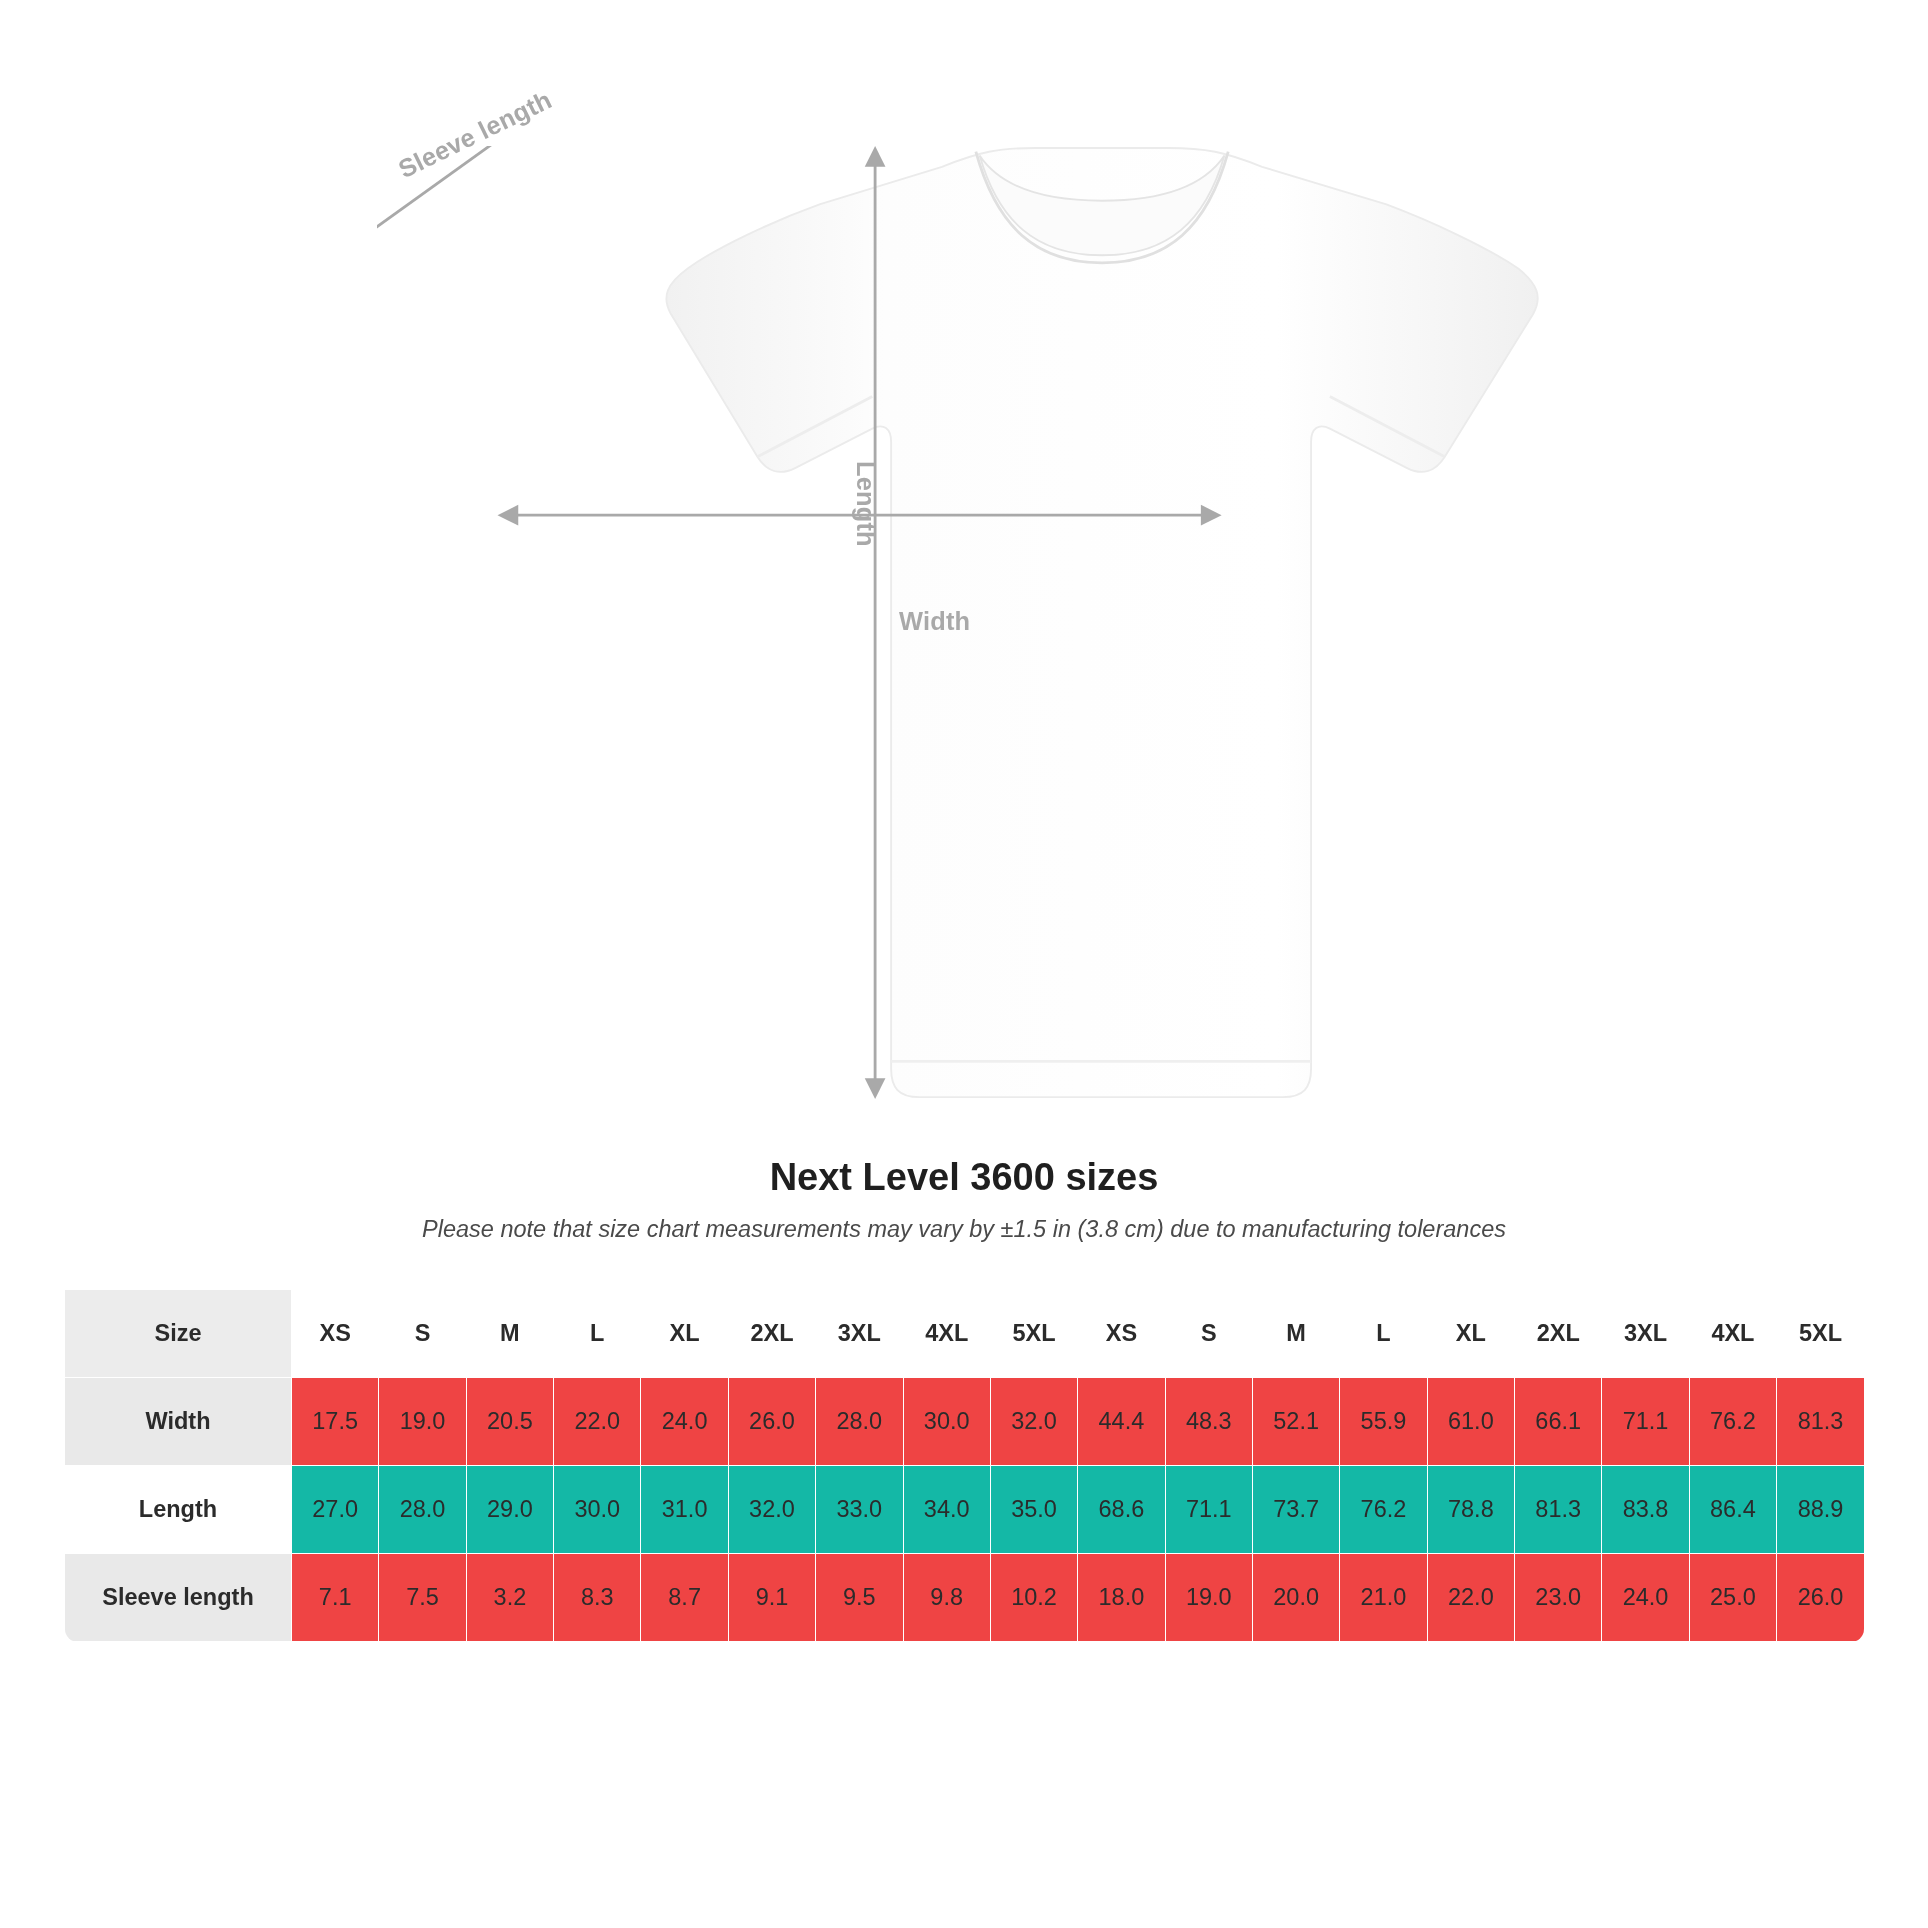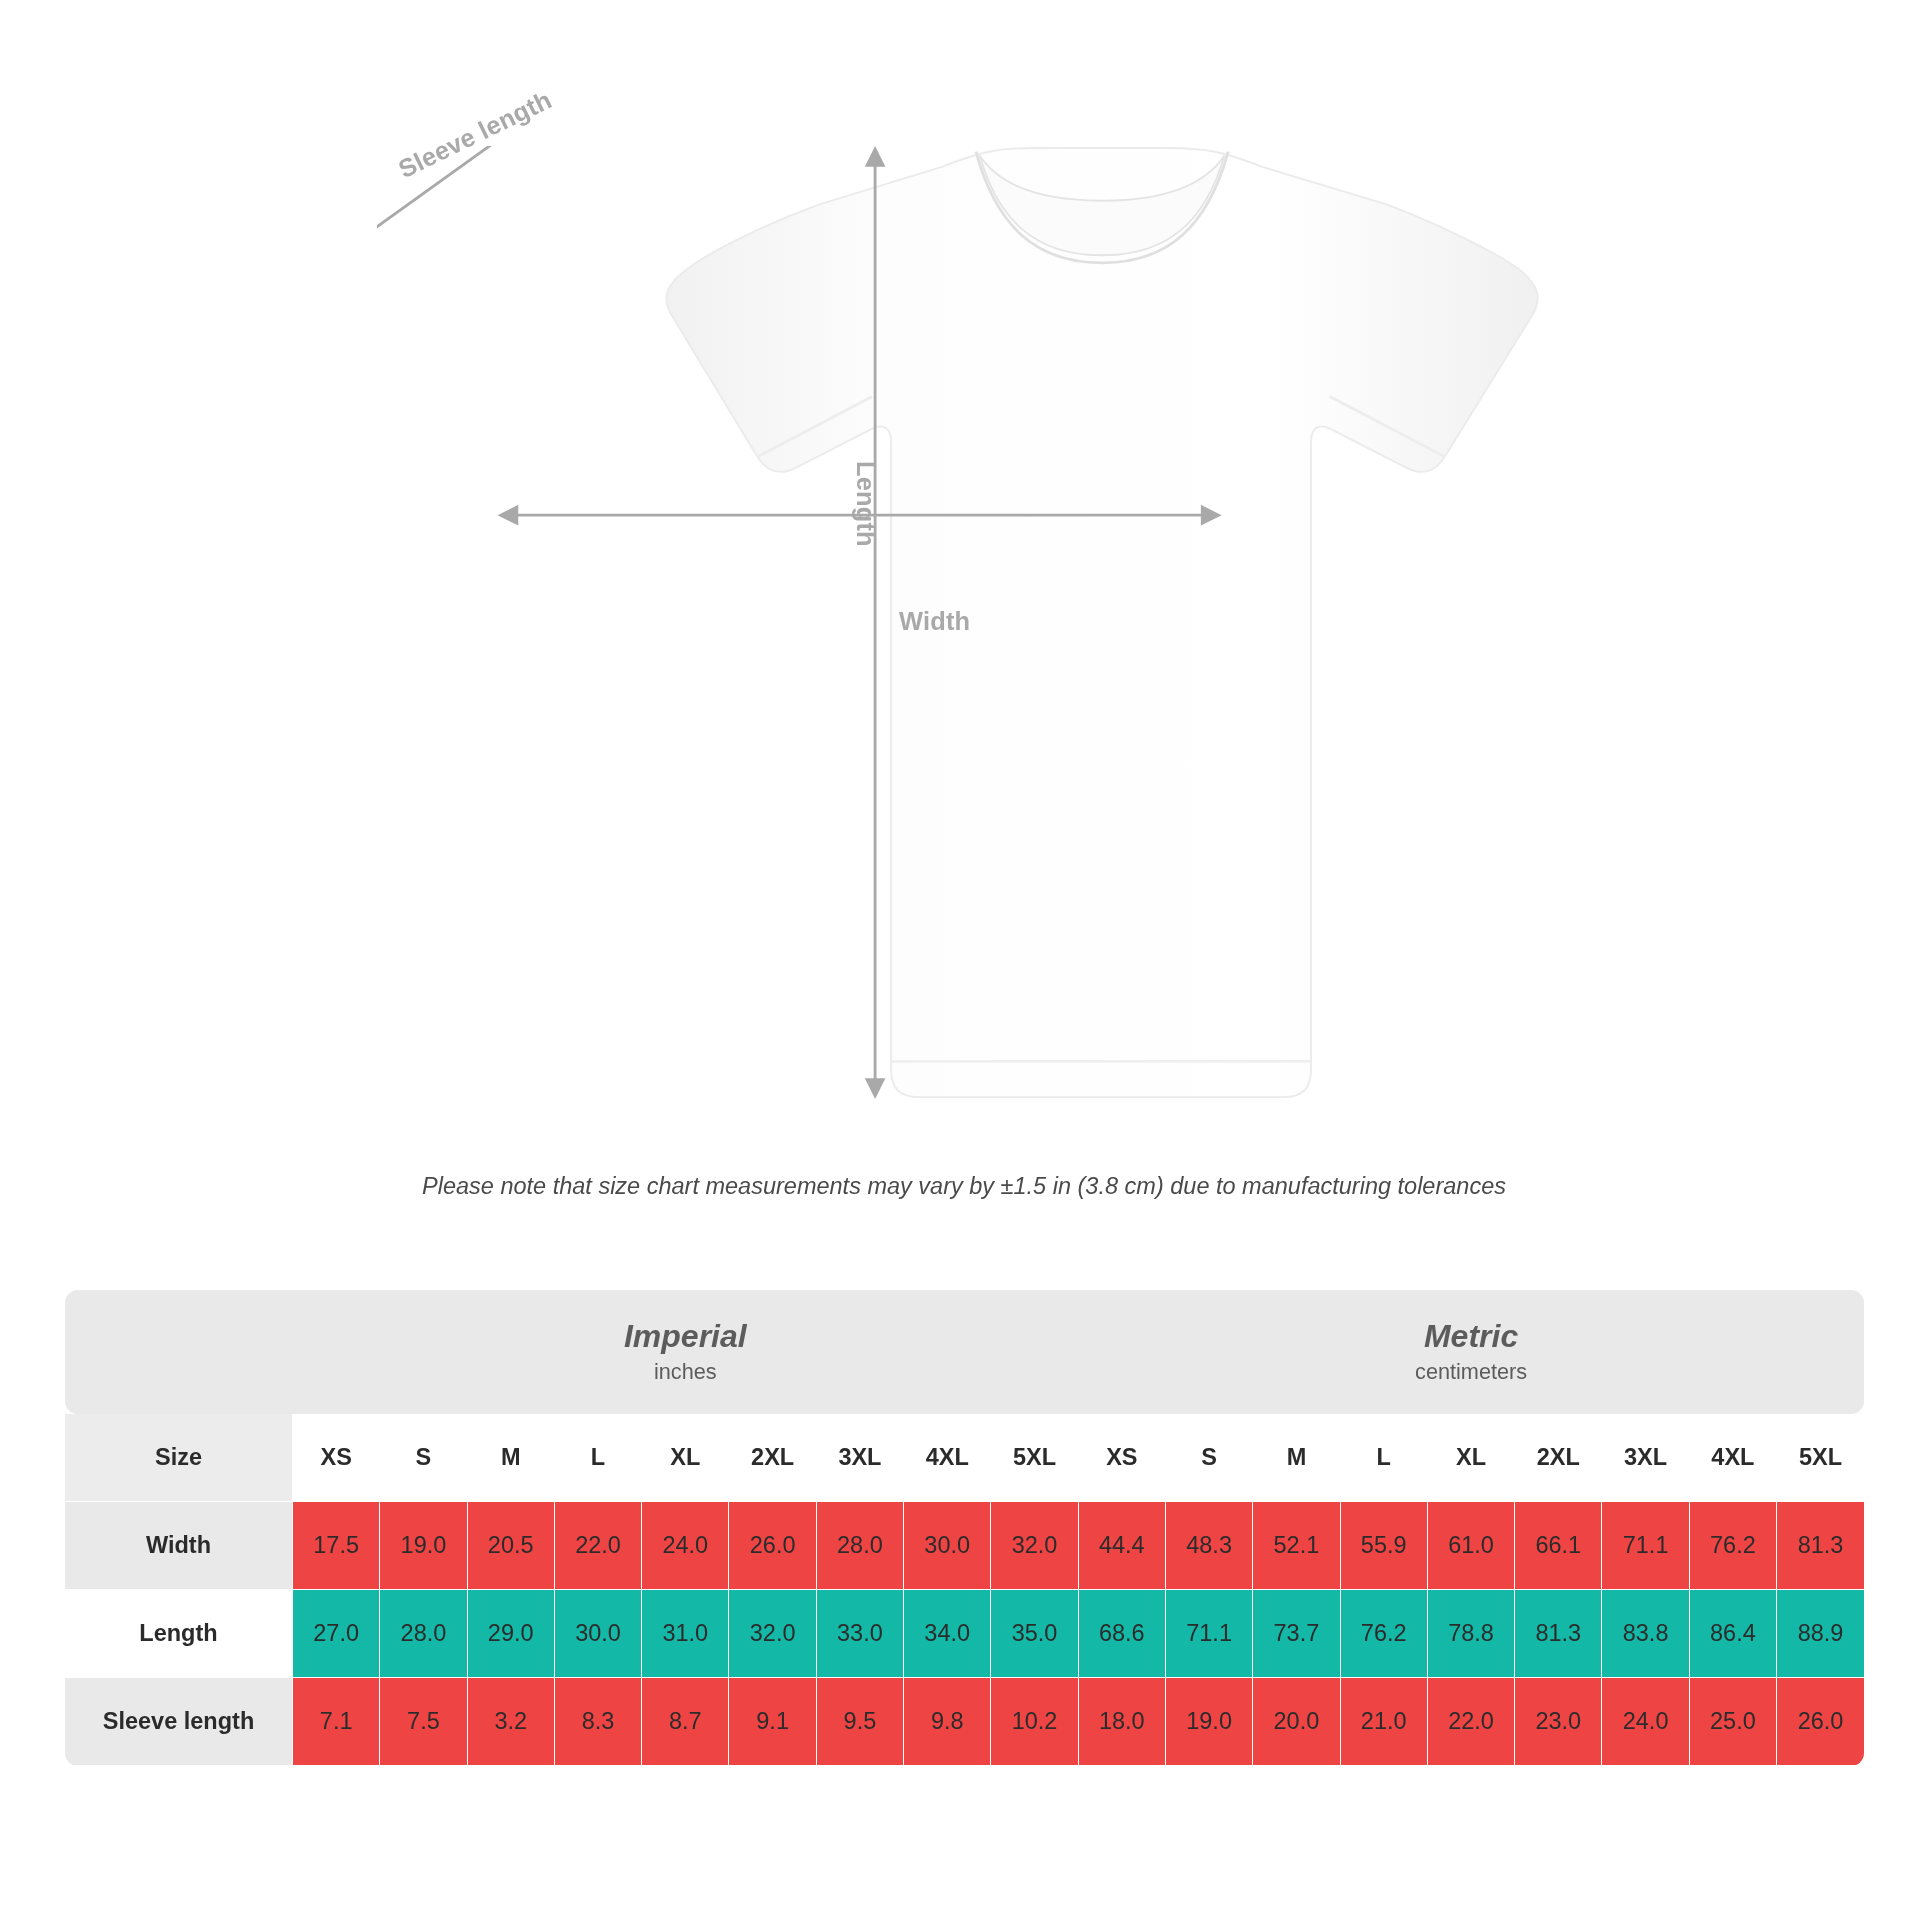--- a/index.html
+++ b/index.html
@@ -207,37 +207,27 @@
         </g>
       </svg>
     </div>
 
     <div class="dim-label dim-sleeve">Sleeve length</div>
     <div class="dim-label dim-length">Length</div>
     <div class="dim-label dim-width">Width</div>
   </div>
 
   <div class="title-block">
+    <h1 class="chart-title">Next Level 3600 sizes</h1>
     <div class="chart-note">Please note that size chart measurements may vary by ±1.5 in (3.8 cm) due to manufacturing tolerances</div>
   </div>
 
   <div class="table-wrap">
     <table class="size-table">
       <tbody id="table-body">
-          <tr class="unit-row">
-            <td class="unit-corner rounded-tl rounded-bl"></td>
-            <td colspan="9">
-              <div class="unit-name">Imperial</div>
-              <div class="unit-sub">inches</div>
-            </td>
-            <td colspan="9" class="rounded-tr rounded-br">
-              <div class="unit-name">Metric</div>
-              <div class="unit-sub">centimeters</div>
-            </td>
-          </tr>
           <tr class="header-row">
             <th class="row-head">Size</th>
             <th>XS</th>
             <th>S</th>
             <th>M</th>
             <th>L</th>
             <th>XL</th>
             <th>2XL</th>
             <th>3XL</th>
             <th>4XL</th>

